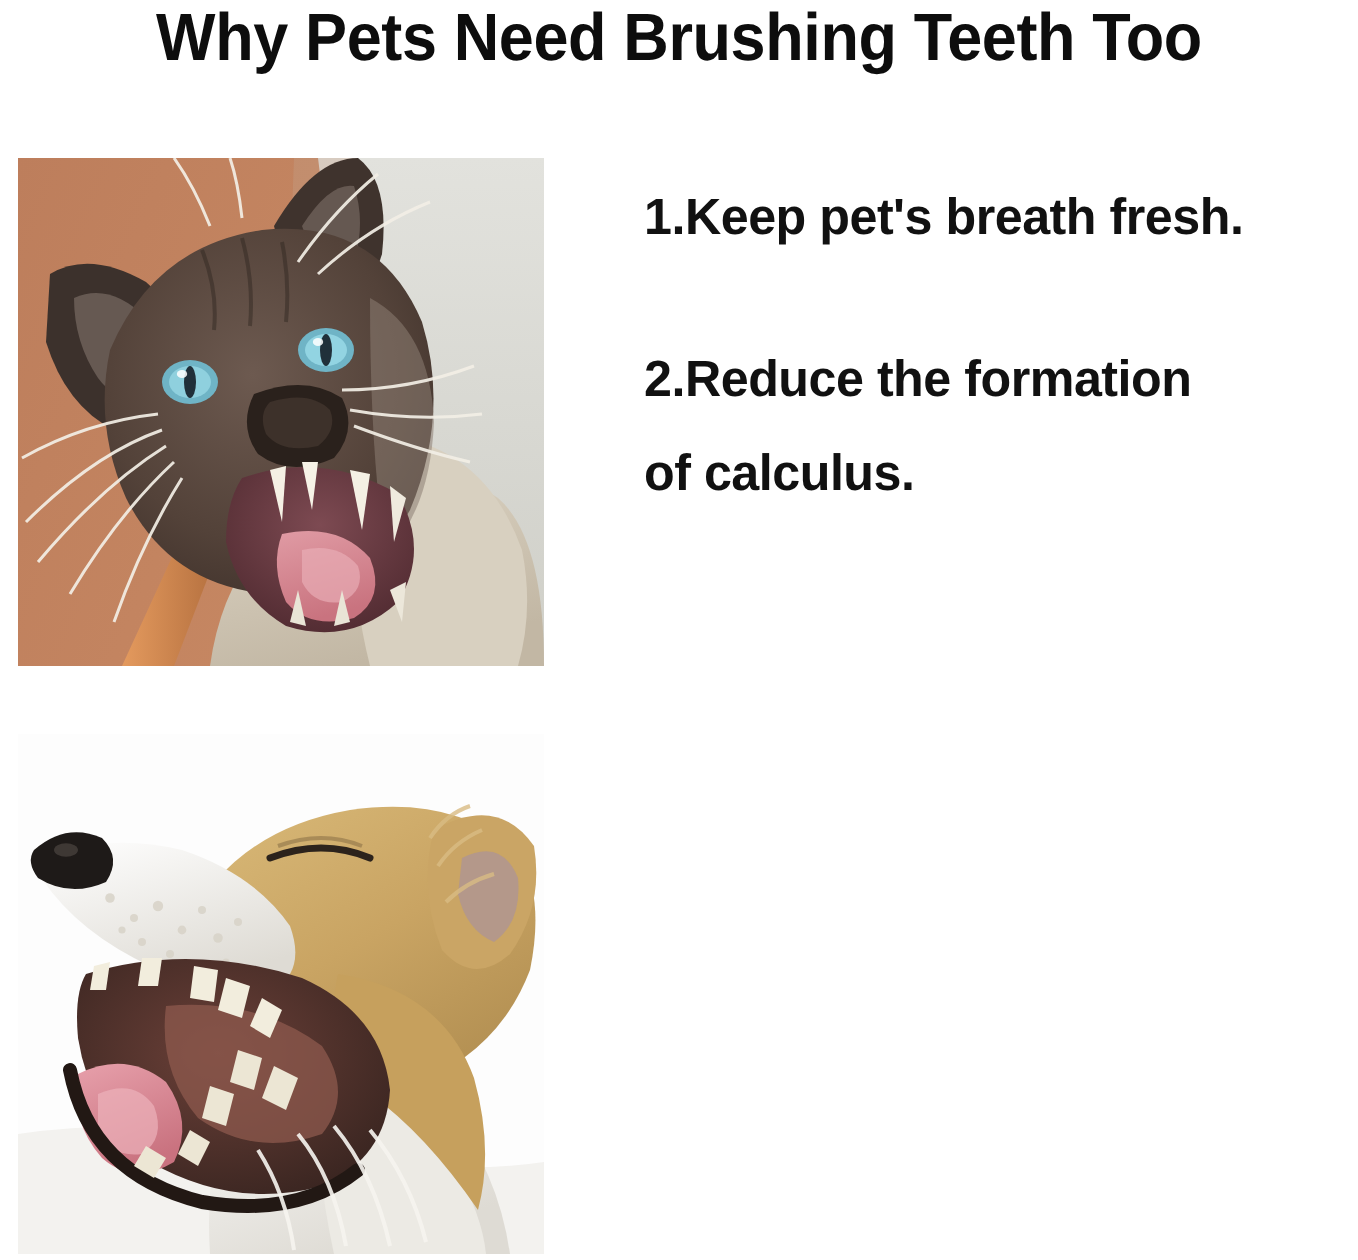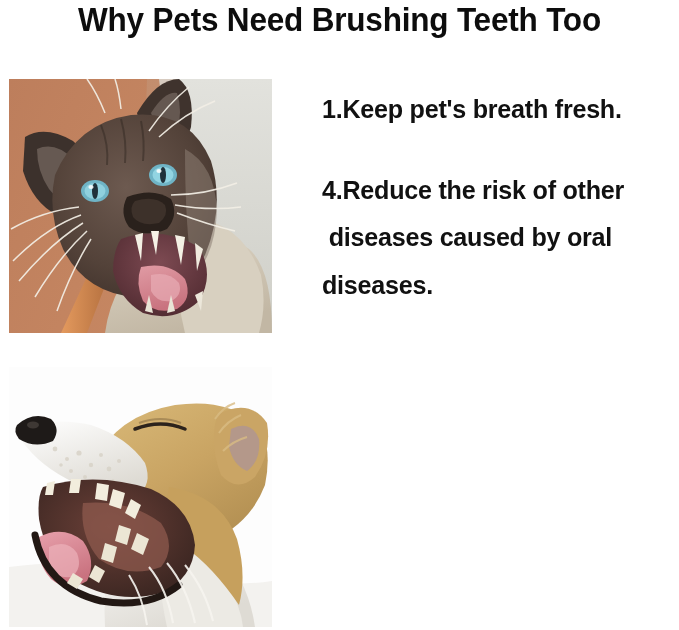--- a/index.html
+++ b/index.html
@@ -277,21 +277,20 @@
     </g>
   </svg>
 </div>
 
 <div id="reasons">
 
   <div class="reason">
     <div class="rline">1.Keep pet's breath fresh.</div>
   </div>
 
-
-
   <div class="reason">
-    <div class="rline">4.Reduce the risk of other</div>
-    <div class="rline"> diseases caused by oral</div>
-    <div class="rline">diseases.</div>
+    <div class="rline">2.Reduce the formation</div>
+    <div class="rline">of calculus.</div>
   </div>
 
+
+
 </div>
 
 </body></html>

